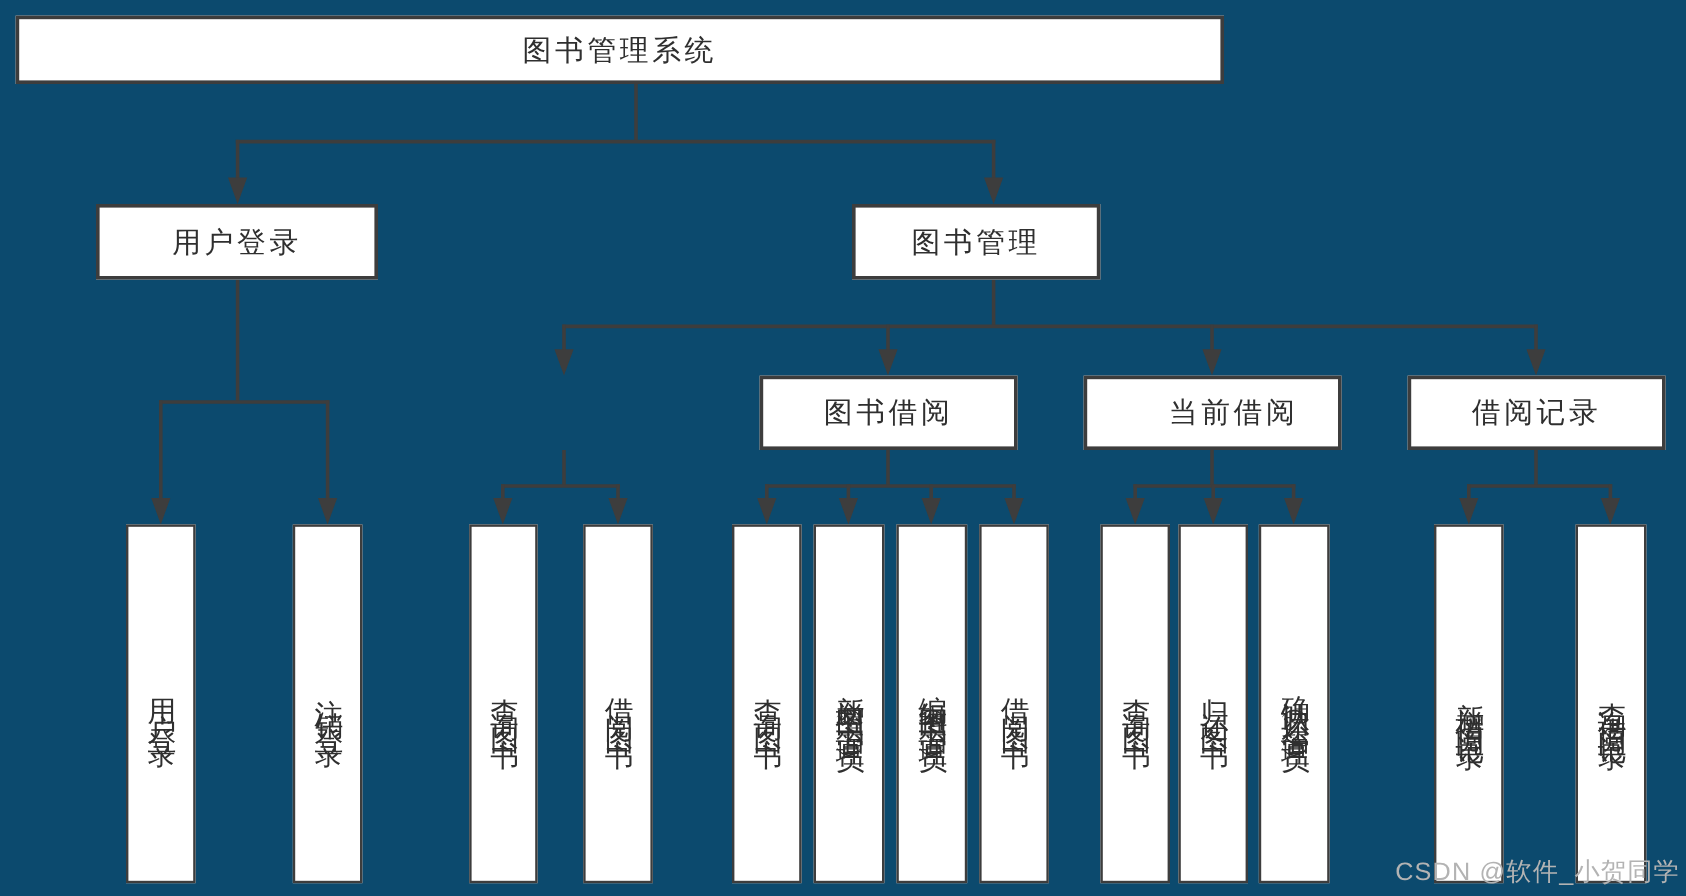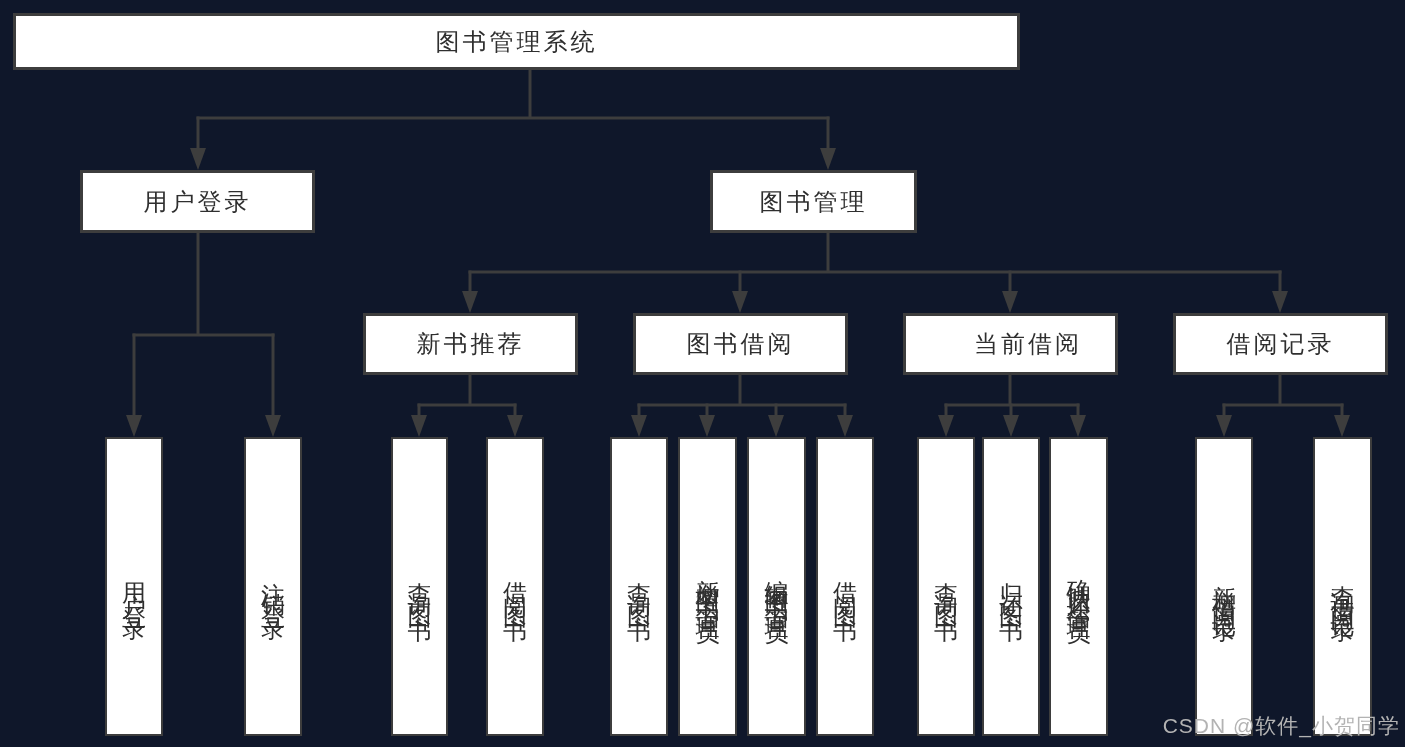--- a/index.html
+++ b/index.html
@@ -5,21 +5,21 @@
   html, body {
     margin: 0;
     padding: 0;
     background: #ffffff;
     font-family: "Liberation Sans", sans-serif;
   }
   .canvas {
     position: relative;
     width: 1405px;
     height: 747px;
-    background: #0f172a;
+    background: #0c4a6e;
     overflow: hidden;
   }
   .connectors {
     position: absolute;
     left: 0;
     top: 0;
     width: 1405px;
     height: 747px;
   }
   .connectors line {
@@ -182,23 +182,20 @@
     <span class="h-label">图书管理系统</span>
   </div>
 
   <div class="node n-user-login">
     <span class="h-label">用户登录</span>
   </div>
   <div class="node n-book-mgmt">
     <span class="h-label">图书管理</span>
   </div>
 
-  <div class="node n-new-book">
-    <span class="h-label">新书推荐</span>
-  </div>
   <div class="node n-book-borrow">
     <span class="h-label">图书借阅</span>
   </div>
   <div class="node n-cur-borrow">
     <span class="h-label">当前借阅</span>
   </div>
   <div class="node n-borrow-rec">
     <span class="h-label">借阅记录</span>
   </div>
 

